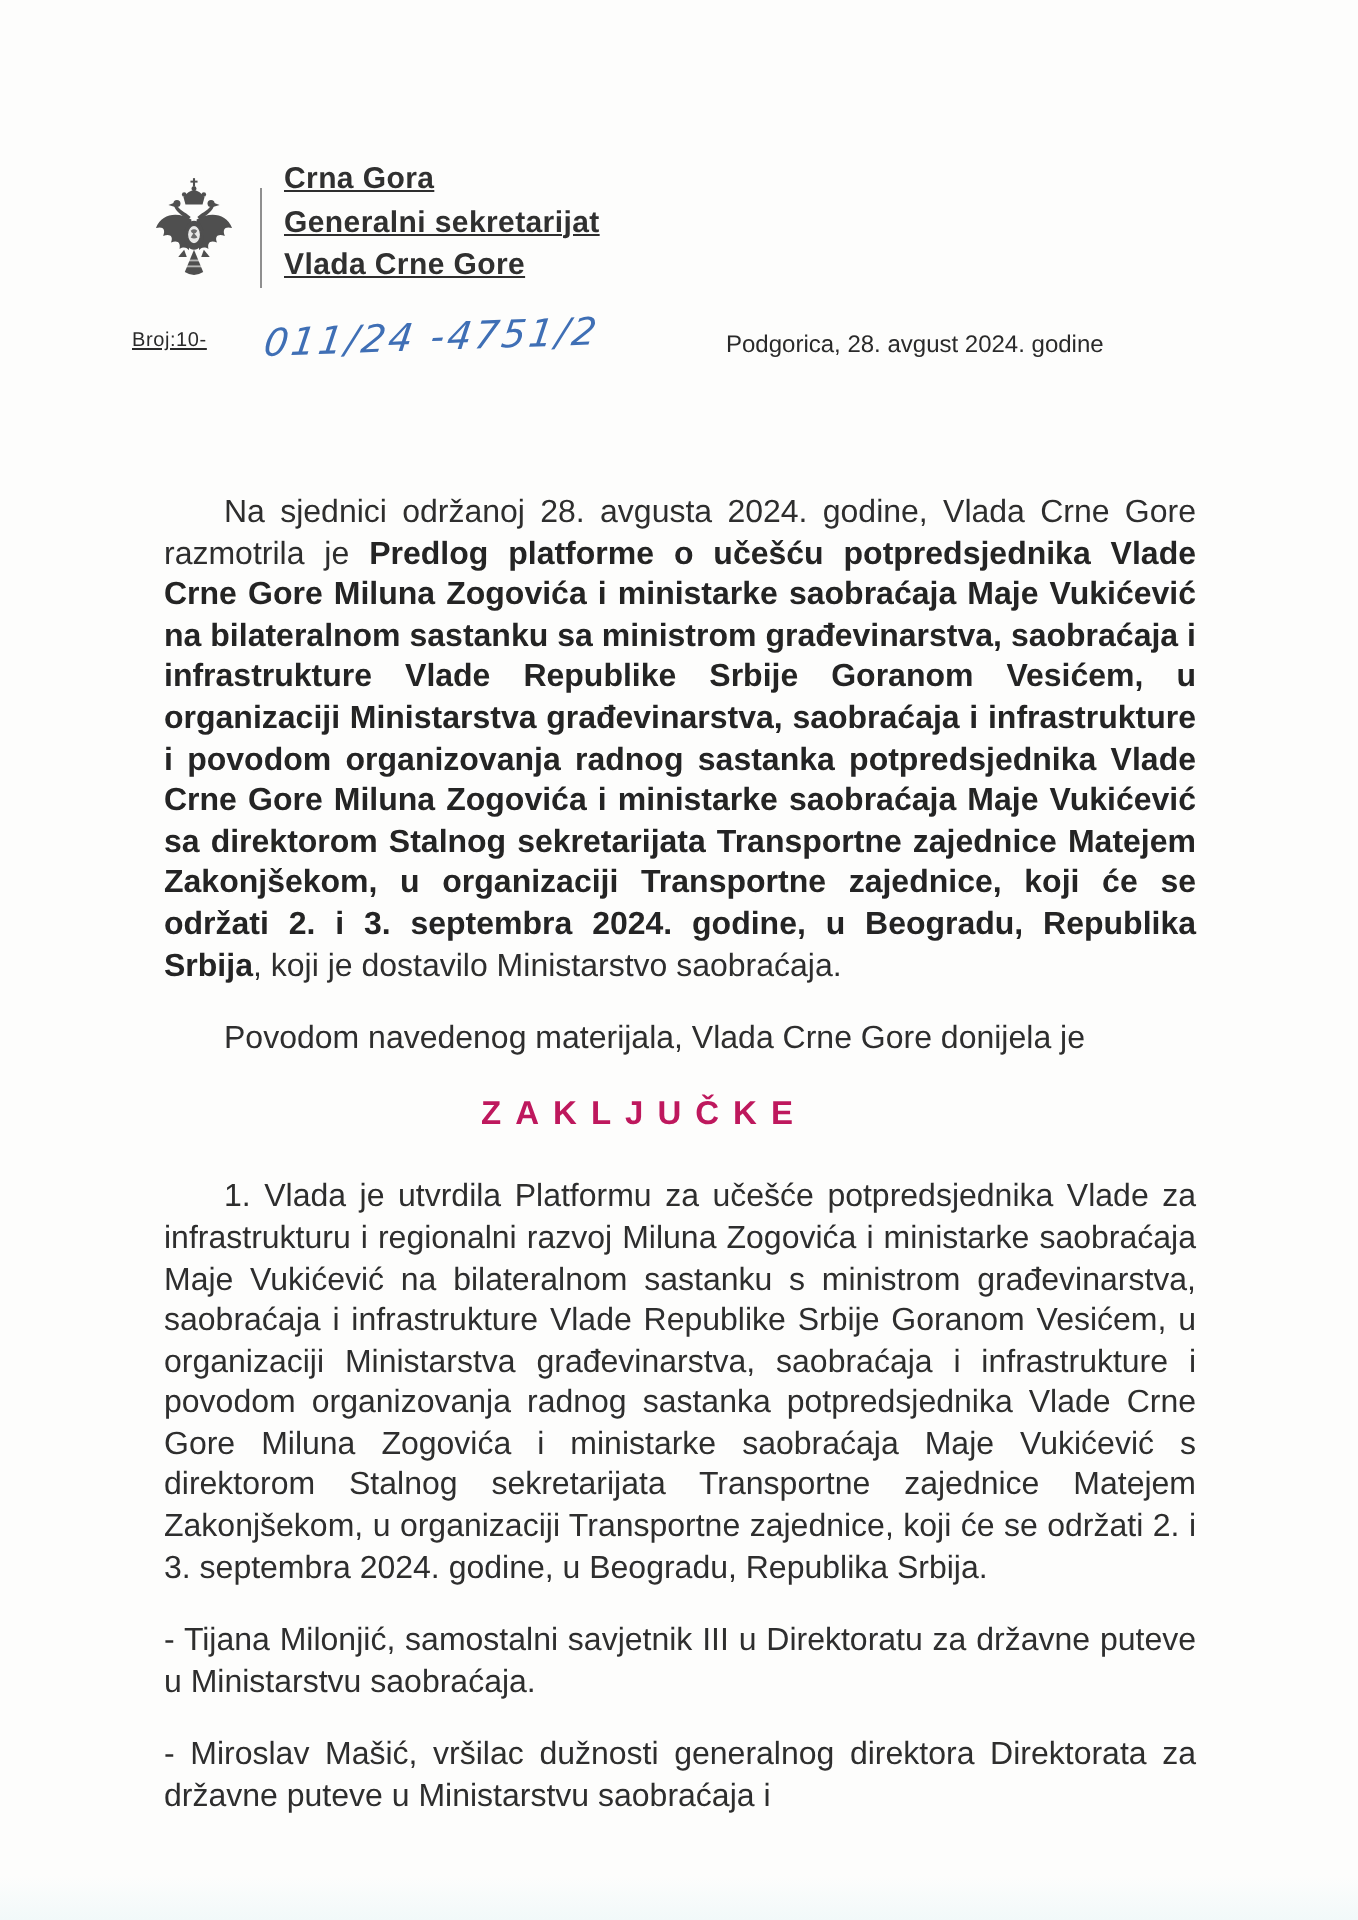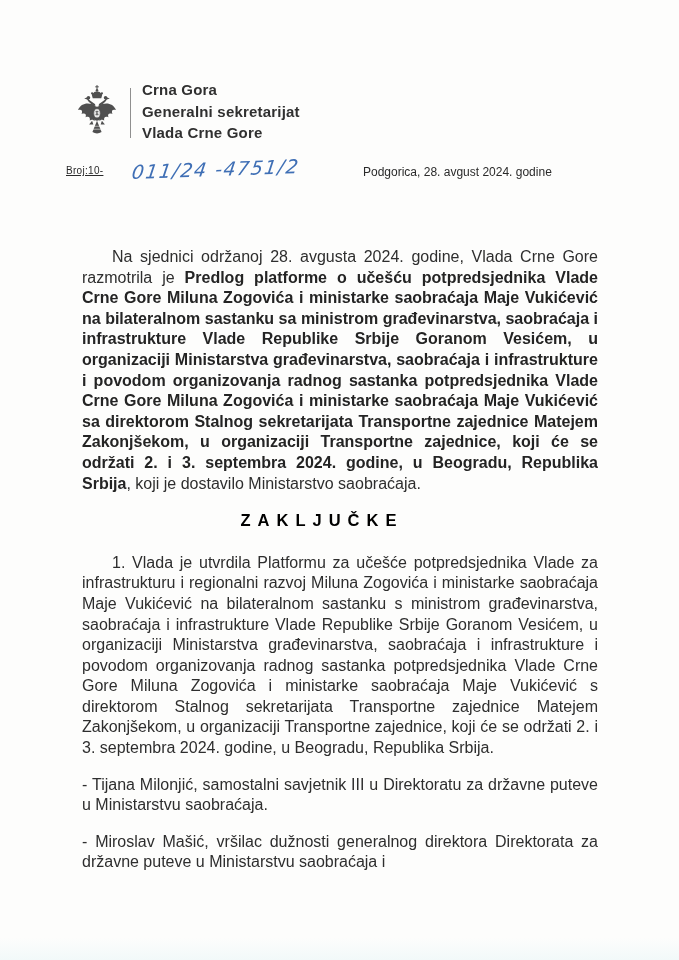--- a/index.html
+++ b/index.html
@@ -13,21 +13,21 @@
   }
   
   .page::after{
     content:"";position:absolute;left:0;bottom:0;width:100%;height:22px;
     background:linear-gradient(to bottom, rgba(255,255,255,0), rgba(228,244,246,0.45));
     pointer-events:none;
   }
   
   .letterhead{
     position:absolute;left:76px;top:78px;
-    display:flex;align-items:center;
+    display:flex;align-items:flex-end;text-decoration:underline;
   }
   .coa{width:42px;height:58px;flex:0 0 auto;}
   .lh-divider{
     width:1px;height:50px;background:#8f8f8f;
     margin:4px 11px 0 12px;flex:0 0 auto;
   }
   .org{padding-top:1px;}
   .org div{
     font-size:15px;font-weight:bold;line-height:21.5px;color:#303030;
     white-space:nowrap;letter-spacing:0.2px;
@@ -57,21 +57,21 @@
     position:absolute;left:66px;top:231px;width:548px;
     font-size:16px;line-height:20.6px;
     text-align:justify;color:#2e2e2e;
   }
   main p{margin:16px;}
   .ind{text-indent:30px;}
   .b{font-weight:bold;color:#242424;}
   h2{
     margin:15px 0 22px;
     text-align:center;
-    font-size:16.5px;font-weight:bold;color:#000000;
+    font-size:16.5px;font-weight:bold;color:#be185d;
     letter-spacing:7px;
     text-indent:0;
     transform:translateX(-18px);
   }
 </style>
 </head>
 <body>
 
 <div class="page">
 
@@ -111,19 +111,20 @@
   </header>
 
   <div class="refline">
     <span class="ref-label">Broj:10-</span>
     <span class="ref-hand">011/24 -4751/2</span>
     <span class="ref-date">Podgorica, 28. avgust 2024. godine</span>
   </div>
 
   <main>
     <p class="ind"><span>Na sjednici održanoj 28. avgusta 2024. godine, Vlada Crne Gore razmotrila je </span><span class="b">Predlog platforme o učešću potpredsjednika Vlade Crne Gore Miluna Zogovića i ministarke saobraćaja Maje Vukićević na bilateralnom sastanku sa ministrom građevinarstva, saobraćaja i infrastrukture Vlade Republike Srbije Goranom Vesićem, u organizaciji Ministarstva građevinarstva, saobraćaja i infrastrukture i povodom organizovanja radnog sastanka potpredsjednika Vlade Crne Gore Miluna Zogovića i ministarke saobraćaja Maje Vukićević sa direktorom Stalnog sekretarijata Transportne zajednice Matejem Zakonjšekom, u organizaciji Transportne zajednice, koji će se održati 2. i 3. septembra 2024. godine, u Beogradu, Republika Srbija</span><span>, koji je dostavilo Ministarstvo saobraćaja.</span></p>
+    <p class="ind">Povodom navedenog materijala, Vlada Crne Gore donijela je</p>
     <h2>ZAKLJUČKE</h2>
     <p class="ind">1. Vlada je utvrdila Platformu za učešće potpredsjednika Vlade za infrastrukturu i regionalni razvoj Miluna Zogovića i ministarke saobraćaja Maje Vukićević na bilateralnom sastanku s ministrom građevinarstva, saobraćaja i infrastrukture Vlade Republike Srbije Goranom Vesićem, u organizaciji Ministarstva građevinarstva, saobraćaja i infrastrukture i povodom organizovanja radnog sastanka potpredsjednika Vlade Crne Gore Miluna Zogovića i ministarke saobraćaja Maje Vukićević s direktorom Stalnog sekretarijata Transportne zajednice Matejem Zakonjšekom, u organizaciji Transportne zajednice, koji će se održati 2. i 3. septembra 2024. godine, u Beogradu, Republika Srbija.</p>
     <p>- Tijana Milonjić, samostalni savjetnik III u Direktoratu za državne puteve u Ministarstvu saobraćaja.</p>
     <p>- Miroslav Mašić, vršilac dužnosti generalnog direktora Direktorata za državne puteve u Ministarstvu saobraćaja i</p>
   </main>
 
 </div>
 
 </body></html>

